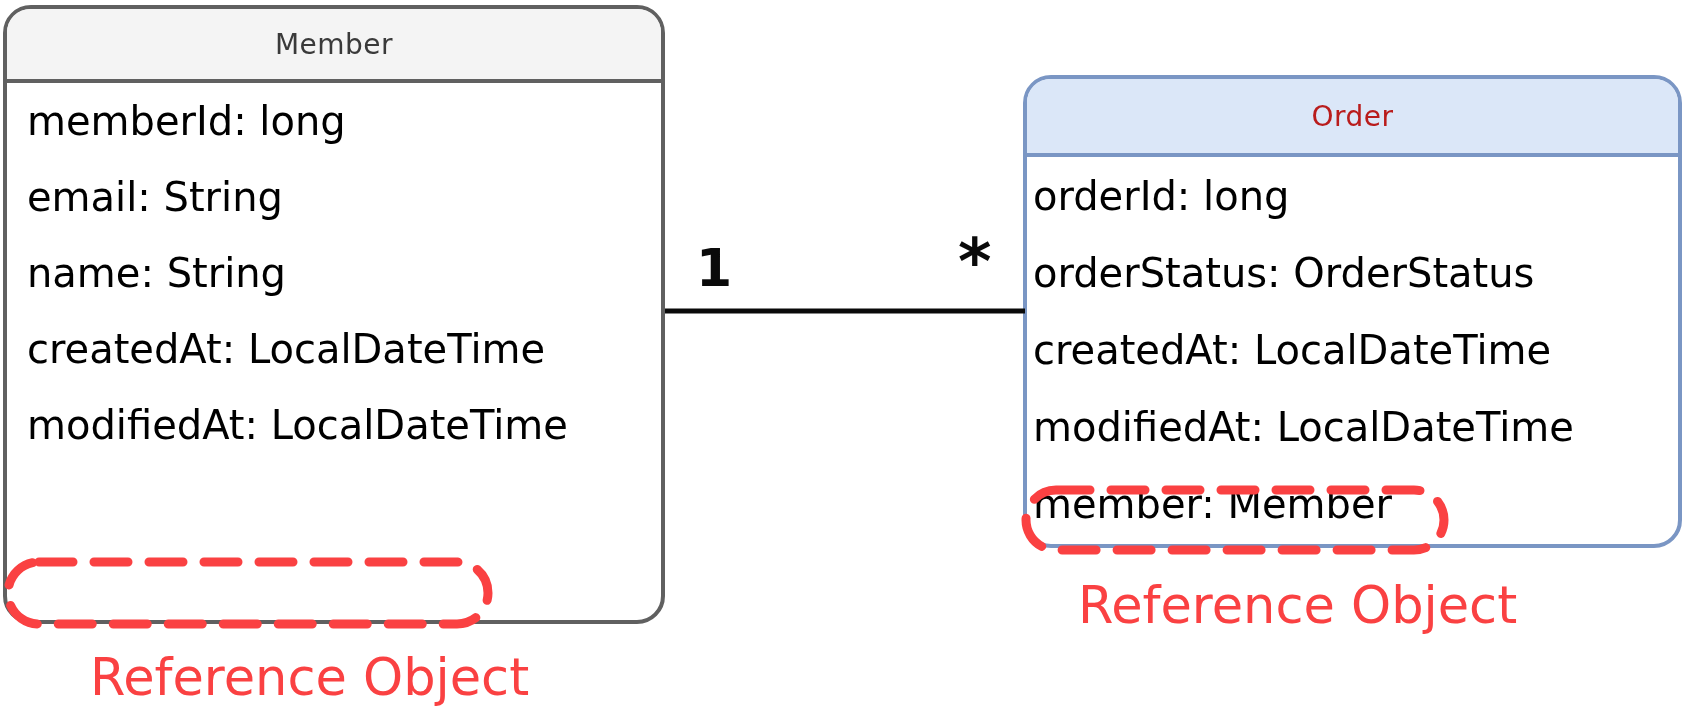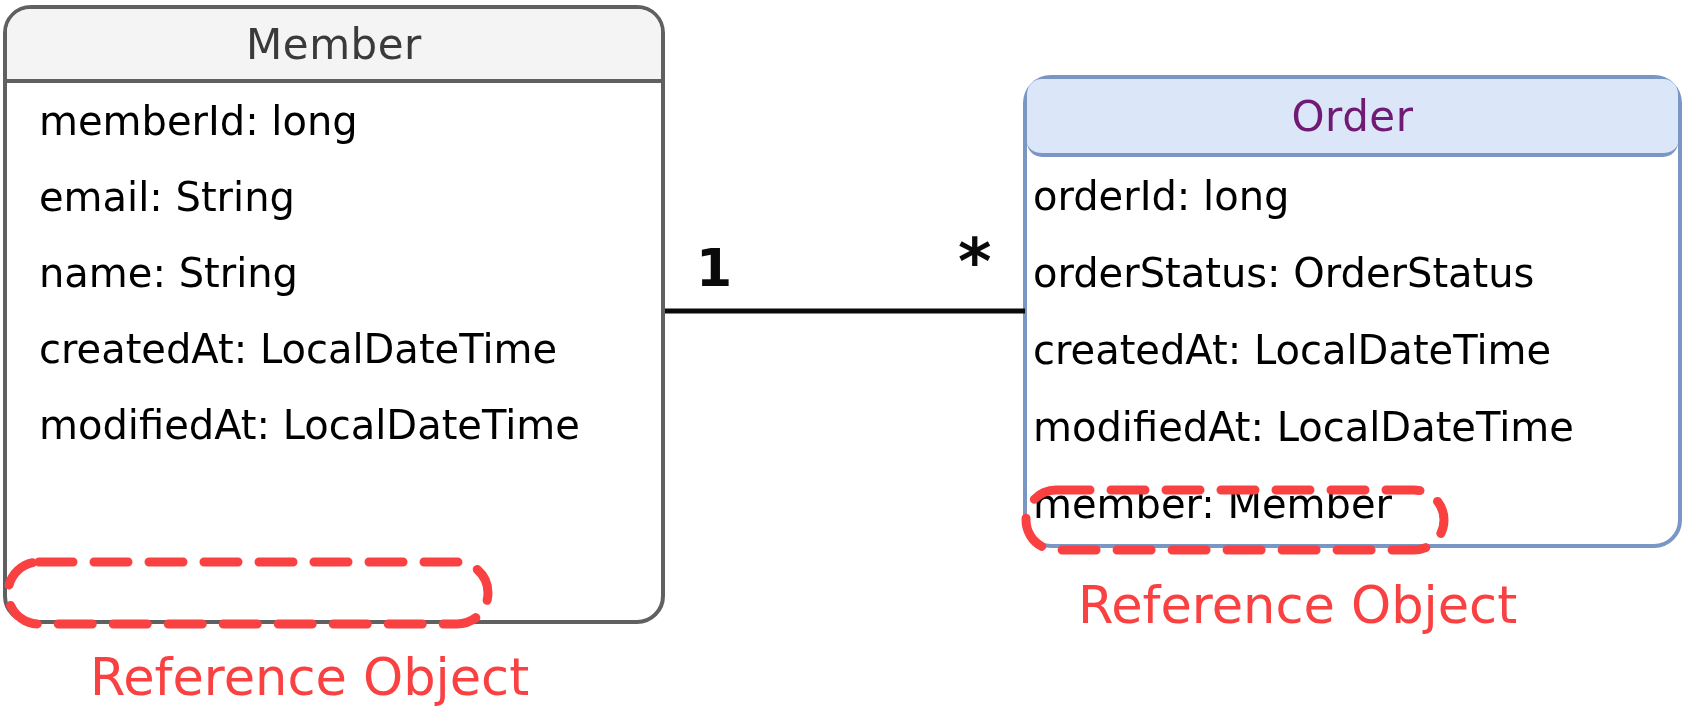--- a/index.html
+++ b/index.html
@@ -36,44 +36,43 @@
     width: 659px;
     height: 473px;
     border: 4px solid #7a96c4;
   }
   .entity-header {
     box-sizing: border-box;
     display: flex;
     align-items: center;
     justify-content: center;
     border-radius: 23px 23px 0 0;
-    font-size: 42px;
+    font-size: 28px;
     letter-spacing: 0.5px;
   }
   .member .entity-header {
     height: 74px;
     background: #f4f4f4;
     border-bottom: 4px solid #606060;
     color: #3a3a3a;
   }
   .order .entity-header {
     height: 78px;
     background: #dbe7f8;
     border-bottom: 4px solid #7a96c4;
-    color: #701a75;
-    border-radius: 15px;
+    color: #b91c1c;
   }
   .entity-fields {
     display: flex;
     flex-direction: column;
   }
   .entity-field {
     display: flex;
     align-items: center;
-    padding-left: 32px;
+    padding-left: 20px;
     font-size: 40px;
     color: #000000;
     white-space: nowrap;
   }
   .member .entity-field { height: 76px; }
   .order  .entity-field { height: 77px; padding-left: 6px; }
 
   
   .overlay {
     position: absolute;

